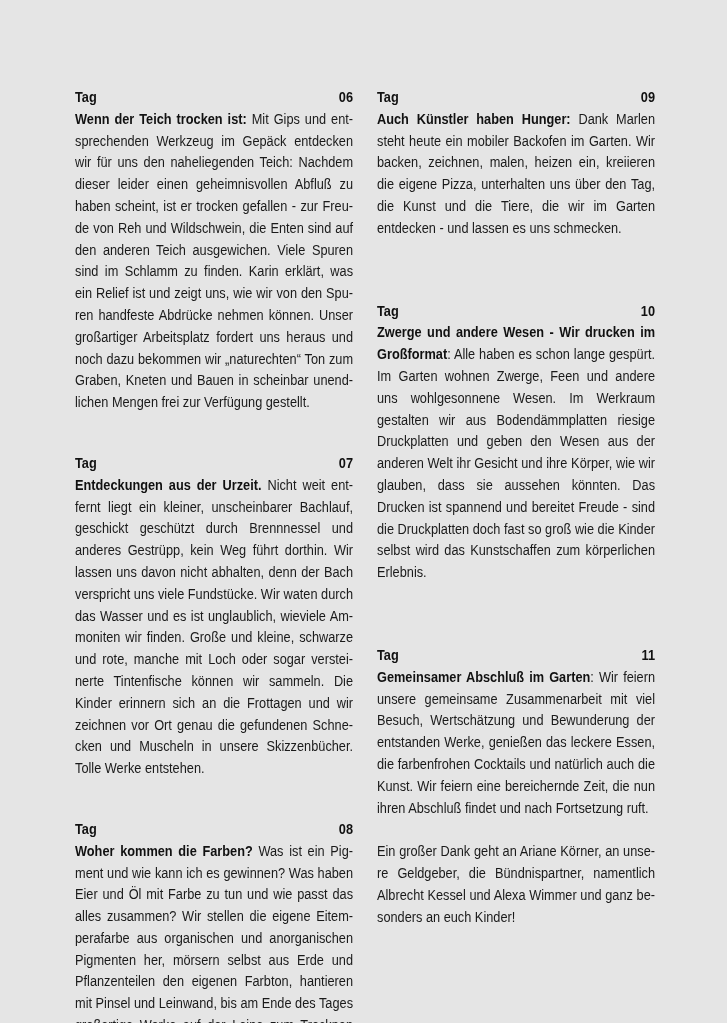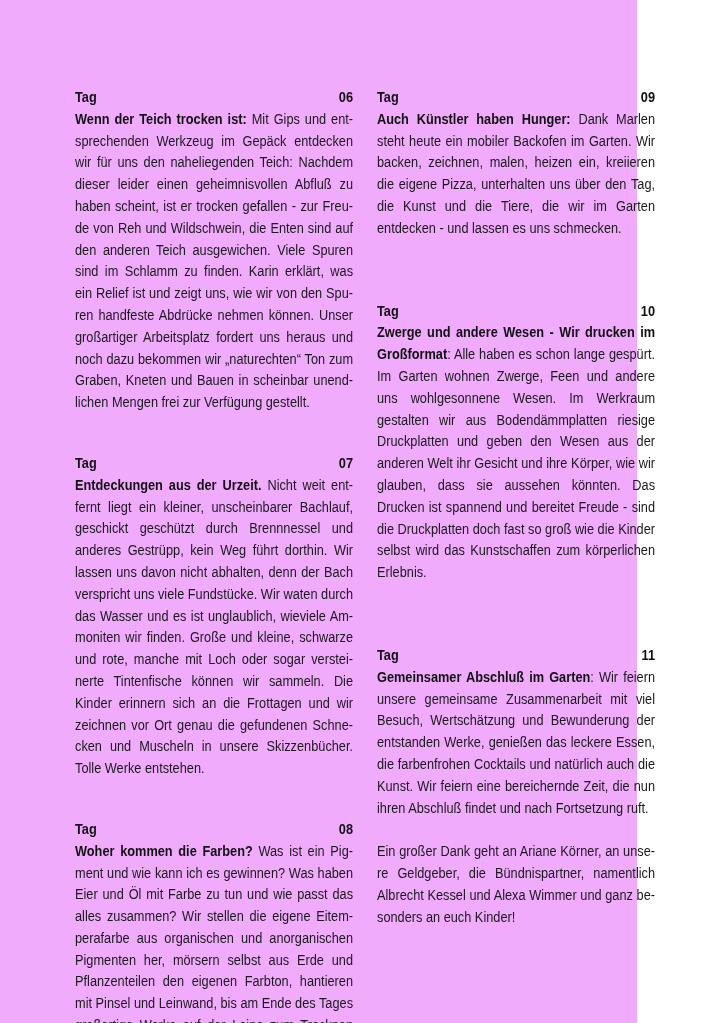--- a/index.html
+++ b/index.html
@@ -1,17 +1,17 @@
 <!DOCTYPE html>
 <html><head>
 <meta charset="utf-8">
 <style>
   html, body { margin: 0; padding: 0; background: #ffffff; }
   body { width: 727px; height: 1023px; position: relative; overflow: hidden; }
-  .page { position: absolute; left: 0; top: 0; width: 637px; height: 1023px; background: #f0abfc; }
+  .page { position: absolute; left: 0; top: 0; width: 727px; height: 1023px; background: #e5e5e5; }
   .col {
     position: absolute;
     top: 86px;
     width: 331px;               
     transform: scaleX(0.84);
     transform-origin: left top;
     font-family: "Liberation Sans", sans-serif;
     font-size: 15.2px;
     line-height: 21.8px;
     color: #1a1a1a;

